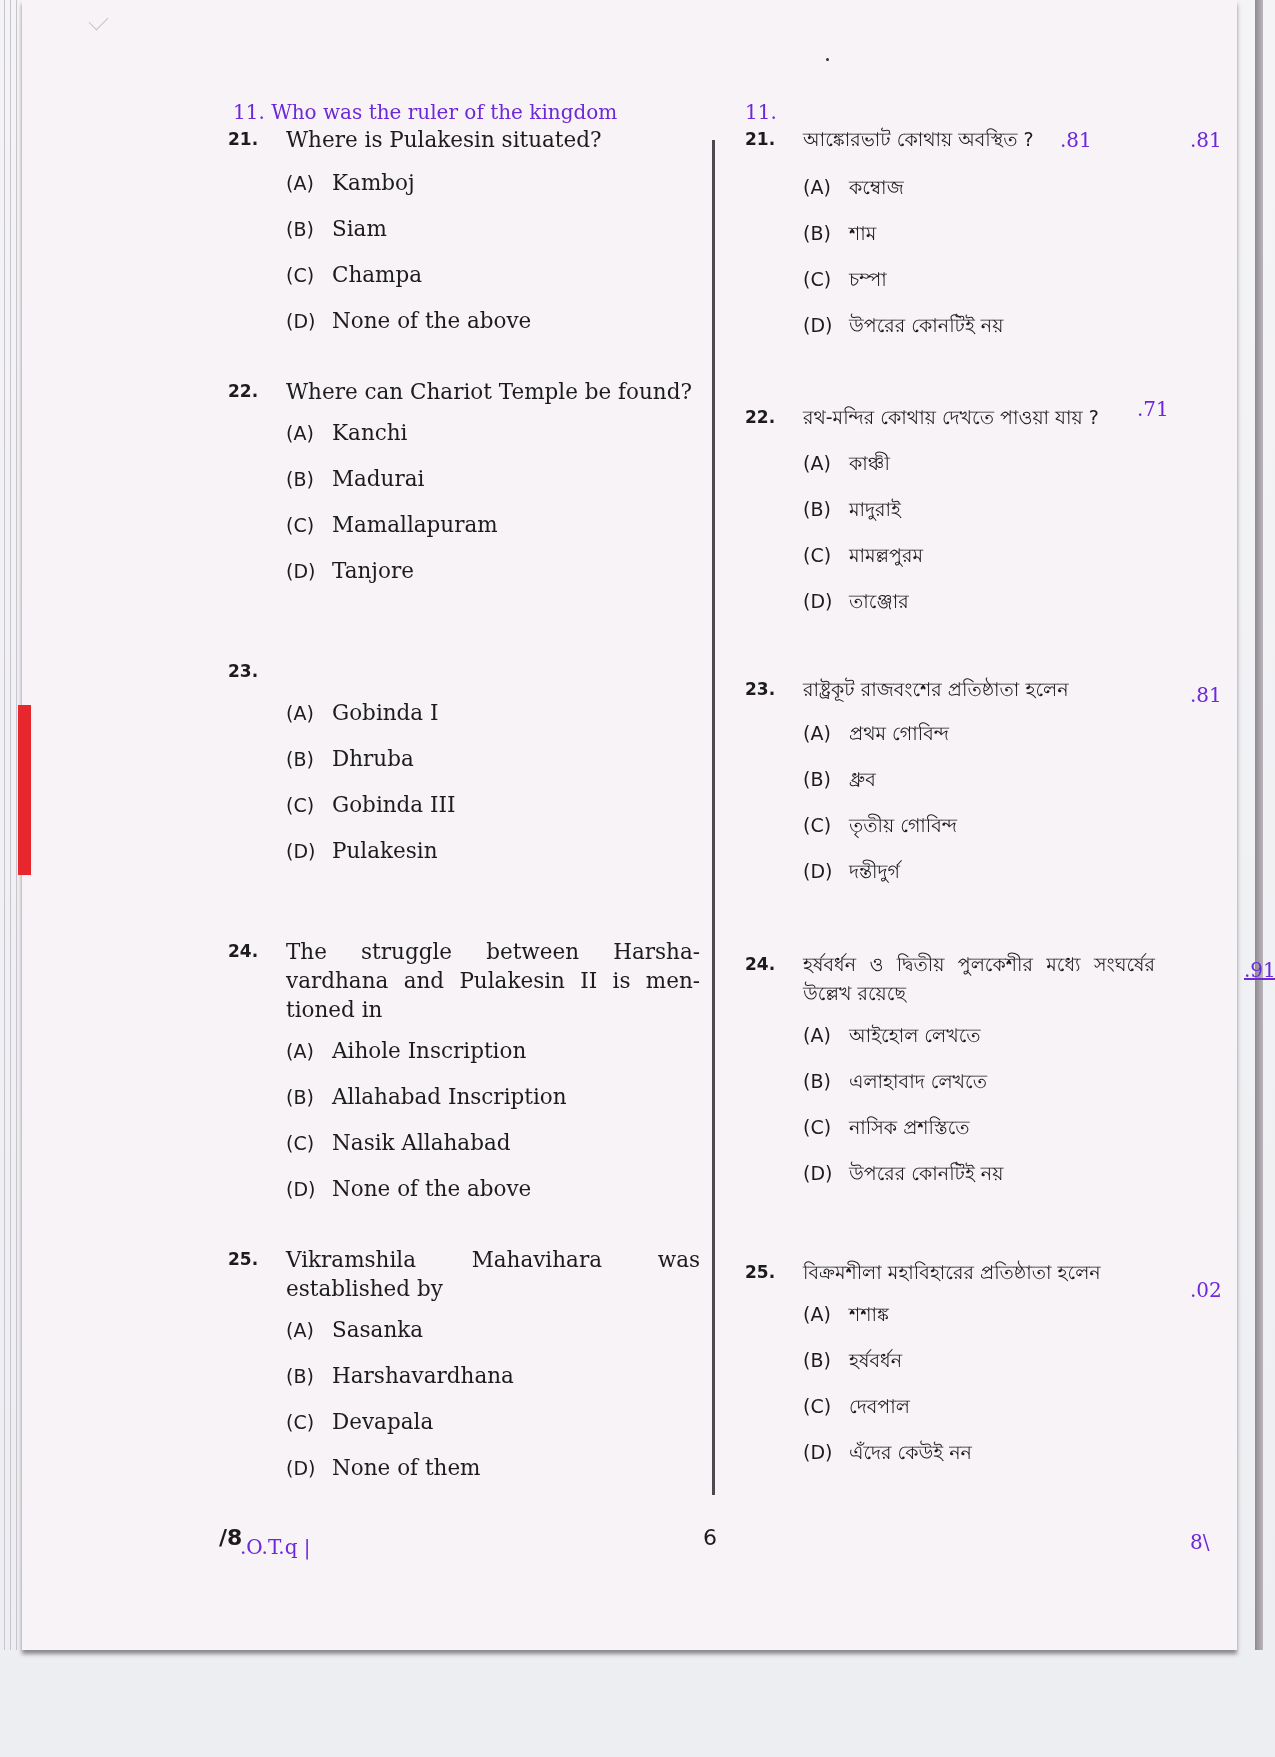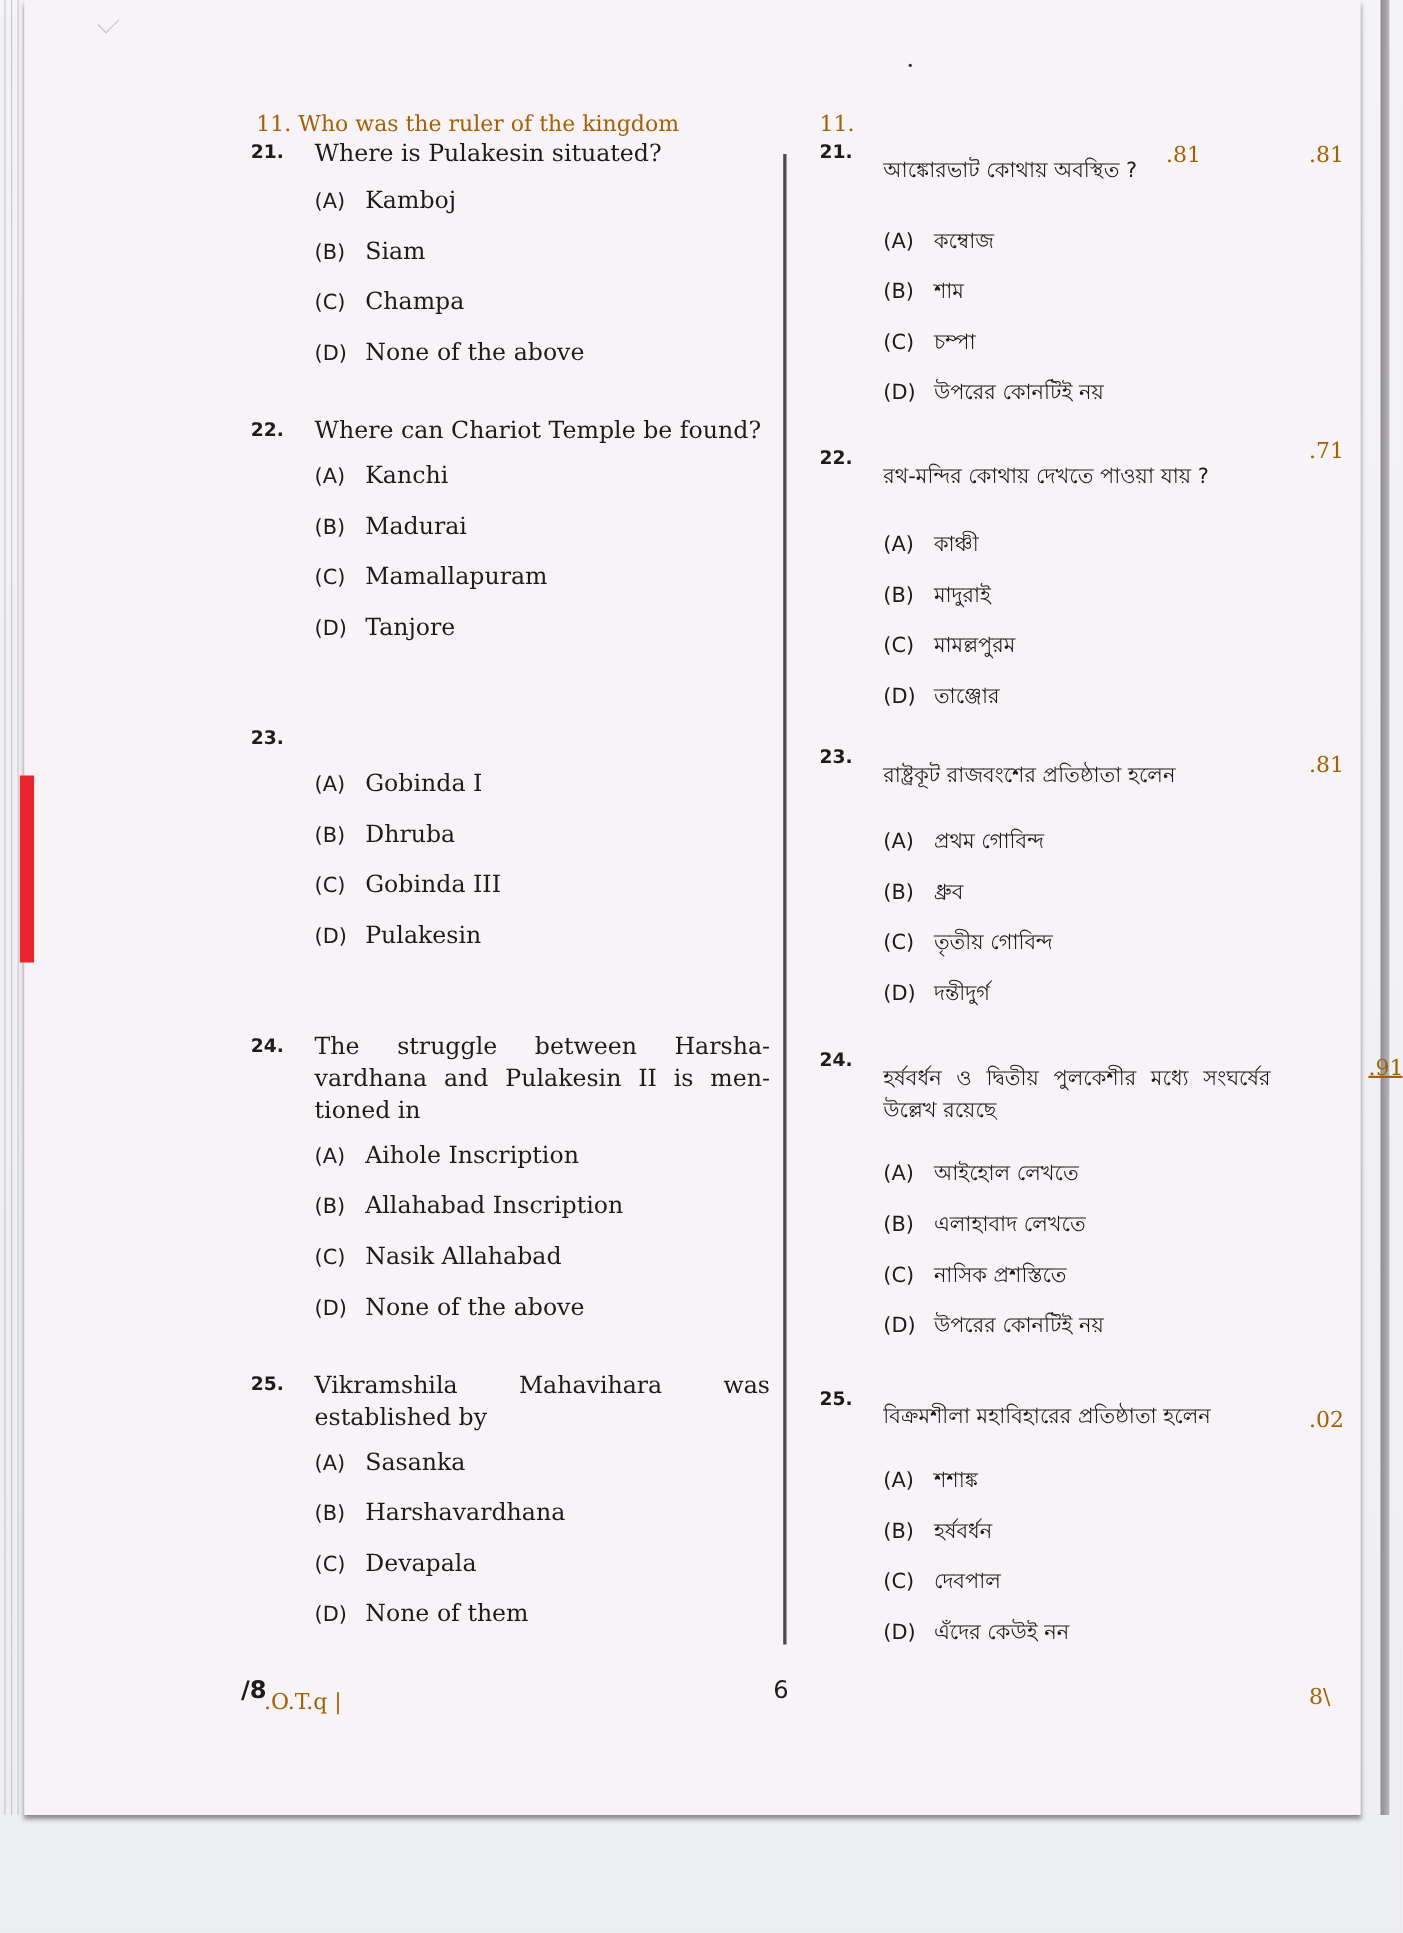--- a/index.html
+++ b/index.html
@@ -38,21 +38,21 @@
   .red-tab {
     position: absolute; left: 18px; top: 705px; width: 13px; height: 170px;
     background: #e8262e;
   }
   .fold-mark {
     position: absolute; left: 90px; top: 15px; width: 16px; height: 10px;
     border-left: 1px solid #c4c0c8; border-bottom: 1px solid #c4c0c8;
     transform: rotate(-45deg);
   }
   .ghost {
-    position: absolute; color: #a16207; font-size: 20px;
+    position: absolute; color: #6d28d9; font-size: 20px;
     font-family: "DejaVu Serif", serif; white-space: nowrap;
   }
   .divider {
     position: absolute; left: 712px; top: 140px; width: 3px; height: 1355px;
     background: #4a4a50;
   }
   .col {
     position: absolute;
   }
   .col-en { left: 228px; width: 472px; top: 125px; }
@@ -91,21 +91,20 @@
     line-height: 46px;
   }
   .opt-letter {
     width: 46px; flex: none;
     font-family: "DejaVu Sans", sans-serif;
     font-size: 19px;
   }
   .col-bn .q-text, .col-bn .opt-text {
     font-family: "DejaVu Sans", sans-serif;
     font-size: 19px;
-    margin-top: 16px;
   }
   .col-bn .q-num { width: 58px; }
   .footer-left {
     position: absolute; left: 219px; top: 1525px;
     font-family: "DejaVu Sans", sans-serif; font-weight: bold; font-size: 22px;
   }
   .footer-page {
     position: absolute; left: 703px; top: 1525px;
     font-family: "DejaVu Sans", sans-serif; font-size: 22px;
   }
@@ -121,21 +120,21 @@
 
 <div class="page"></div>
 <div class="page-right-shadow"></div>
 <div class="red-tab"></div>
 <div class="fold-mark"></div>
 
 <div class="ghost" style="left:233px; top:100px;">11.  Who was the ruler of the kingdom</div>
 <div class="ghost" style="left:745px; top:100px;">11.</div>
 <div class="ghost" style="left:1060px; top:128px;">.81</div>
 <div class="ghost" style="left:1190px; top:128px;">.81</div>
-<div class="ghost" style="left:1190px; top:397px;">.71</div>
+<div class="ghost" style="left:1137px; top:397px;">.71</div>
 <div class="ghost" style="left:1190px; top:683px;">.81</div>
 <div class="ghost" style="left:1244px; top:958px;text-decoration:underline;">.91</div>
 <div class="ghost" style="left:1190px; top:1258px;margin-top:20px;">.02</div>
 <div class="ghost" style="left:1190px; top:1530px;">8\</div>
 <div class="ghost" style="left:240px; top:1535px;">.O.T.q |</div>
 
 <div class="dot" style="left:826px; top:58px;"></div>
 
 <div class="divider"></div>
 

